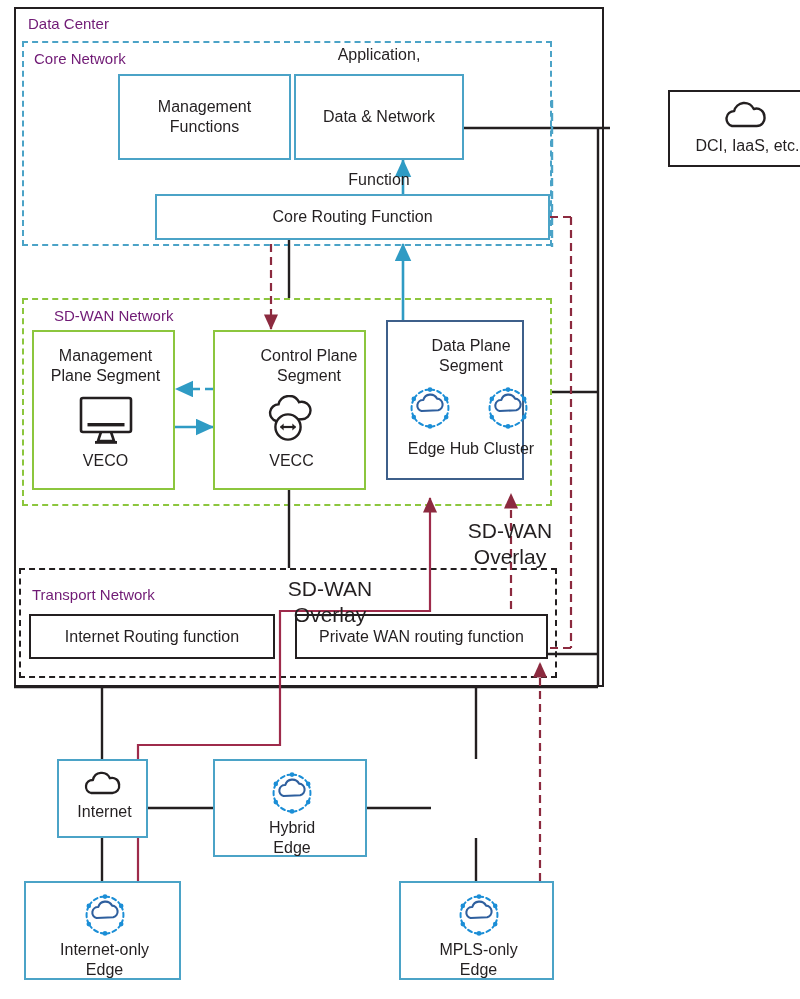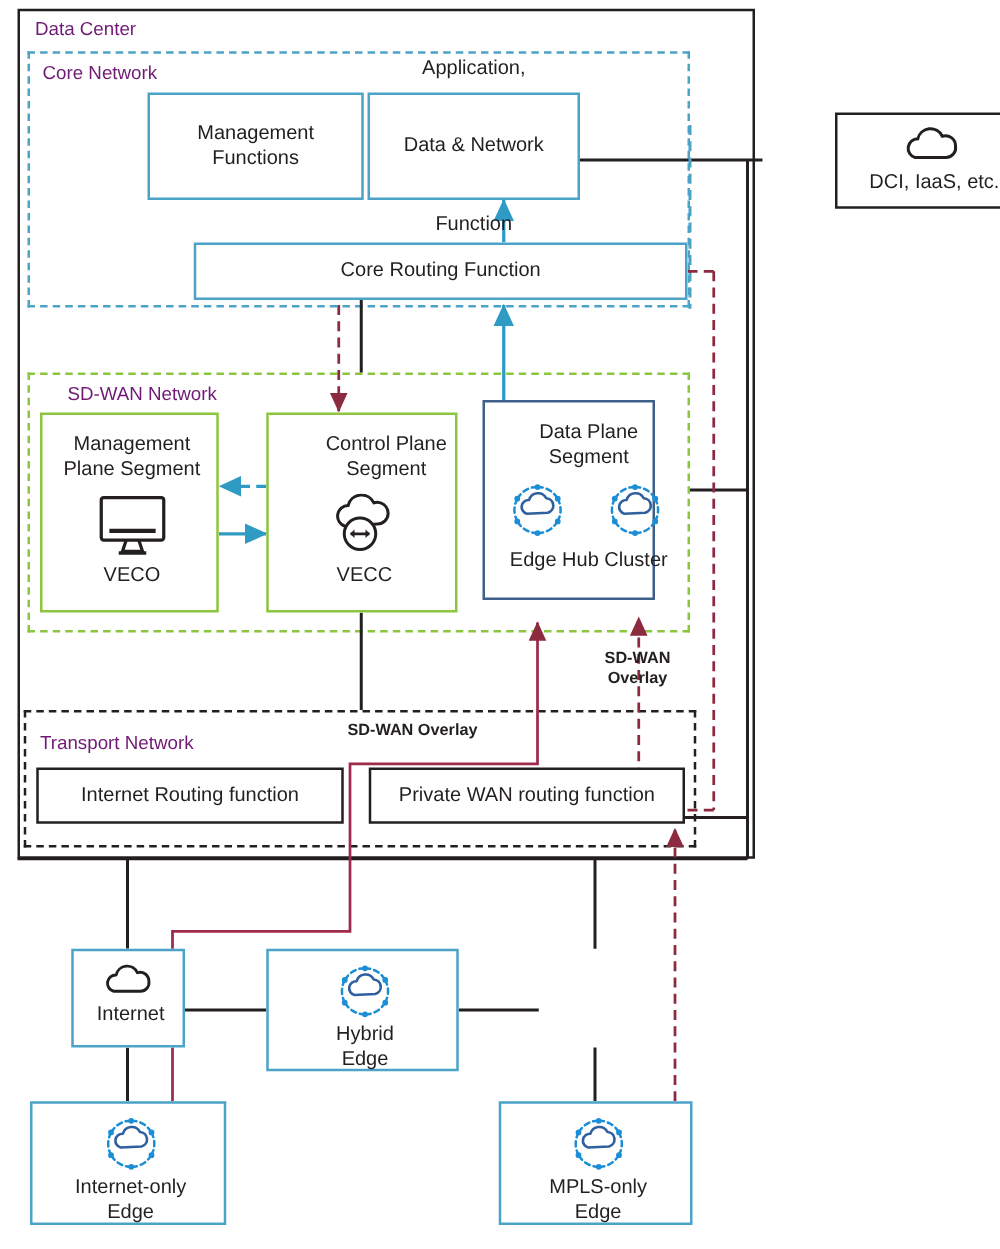--- a/index.html
+++ b/index.html
@@ -14,21 +14,21 @@
   .core-frame{border:2px dashed #4ba3c7;}
   .sdwan-frame{border:2px dashed #8cc63e;}
   .transport-frame{border:2px dashed #231f20;}
   
   .blue-box{border:2px solid #4ba3c7;}
   .green-box{border:2px solid #8cc63e;}
   .navy-box{border:2px solid #3d5f8a;}
   .black-box{border:2px solid #231f20;}
   .frame-title{position:absolute;font-size:15px;color:#701a75;white-space:nowrap;}
   svg.wires{position:absolute;left:0;top:0;width:800px;height:999px;overflow:visible;}
-  .t15{font-size:13px;font-weight:bold;}
+  .t15{font-size:21px;}
   .t16{font-size:16px;}
   .icon-wrap{position:absolute;display:flex;align-items:center;justify-content:center;}
 </style>
 </head>
 <body>
 
 <div id="stage">
 
   <div class="box dc-frame" style="left:14px;top:7px;width:590px;height:680px;"></div>
   <div class="frame-title" style="left:28px;top:15px;">Data Center</div>

